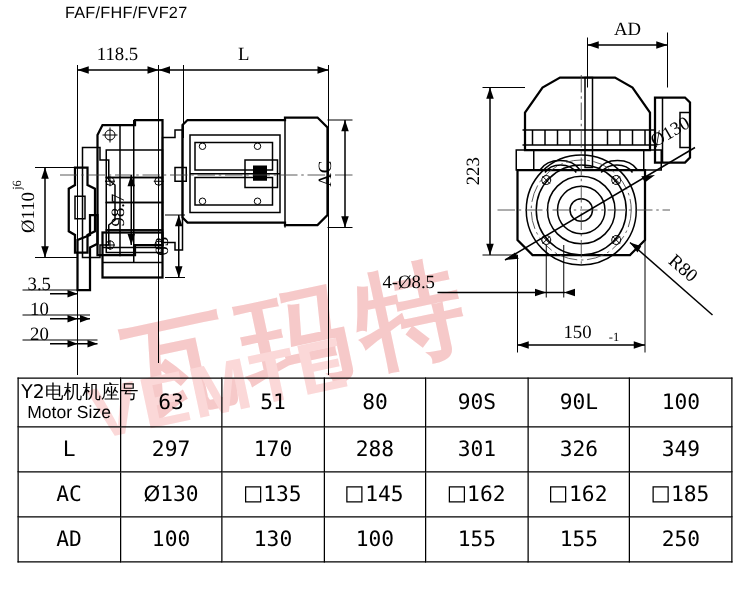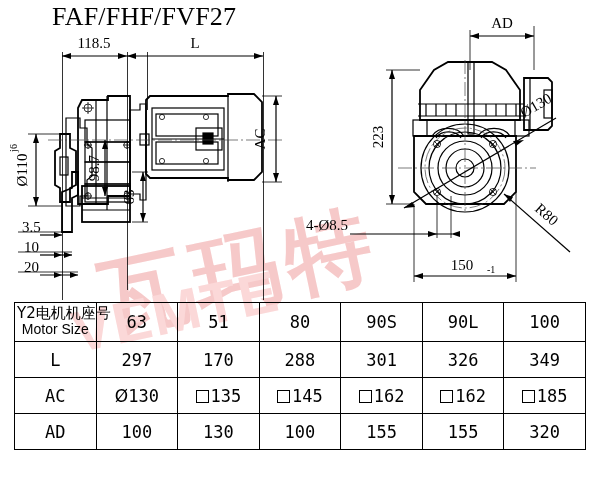--- a/index.html
+++ b/index.html
@@ -5,22 +5,22 @@
   html,body{margin:0;padding:0;background:#fff;}
   body{
     width:600px;height:479px;position:relative;overflow:hidden;
     font-family:"Liberation Sans", sans-serif;
     color:#000;
   }
   #stage{position:absolute;left:0;top:0;width:600px;height:479px;}
   svg{display:block;}
   .title{
     position:absolute;left:52px;top:2px;
-    font-family:Liberation Serif, serif;
-    font-size:26px;letter-spacing:.2px;white-space:nowrap;
+    font-family:Liberation Sans, sans-serif;
+    font-size:13px;letter-spacing:.2px;white-space:nowrap;
   }
   
   .wm{position:absolute;pointer-events:none;user-select:none;}
   .wm-cn{
     left:90px;top:244px;
     font-family:"DejaVu Sans", sans-serif;
     font-size:86px;font-weight:700;color:#f6c9c9;
     letter-spacing:8px;white-space:nowrap;
     transform:rotate(-12deg);transform-origin:left top;
   }
@@ -417,18 +417,18 @@
         <td><span class="sq"></span><span>185</span></td>
       </tr>
 
       <tr>
         <td class="rowhdr">AD</td>
         <td>100</td>
         <td>130</td>
         <td>100</td>
         <td>155</td>
         <td>155</td>
-        <td>320</td>
+        <td>250</td>
       </tr>
     </tbody>
   </table>
 
 </div>
 
 </body></html>

